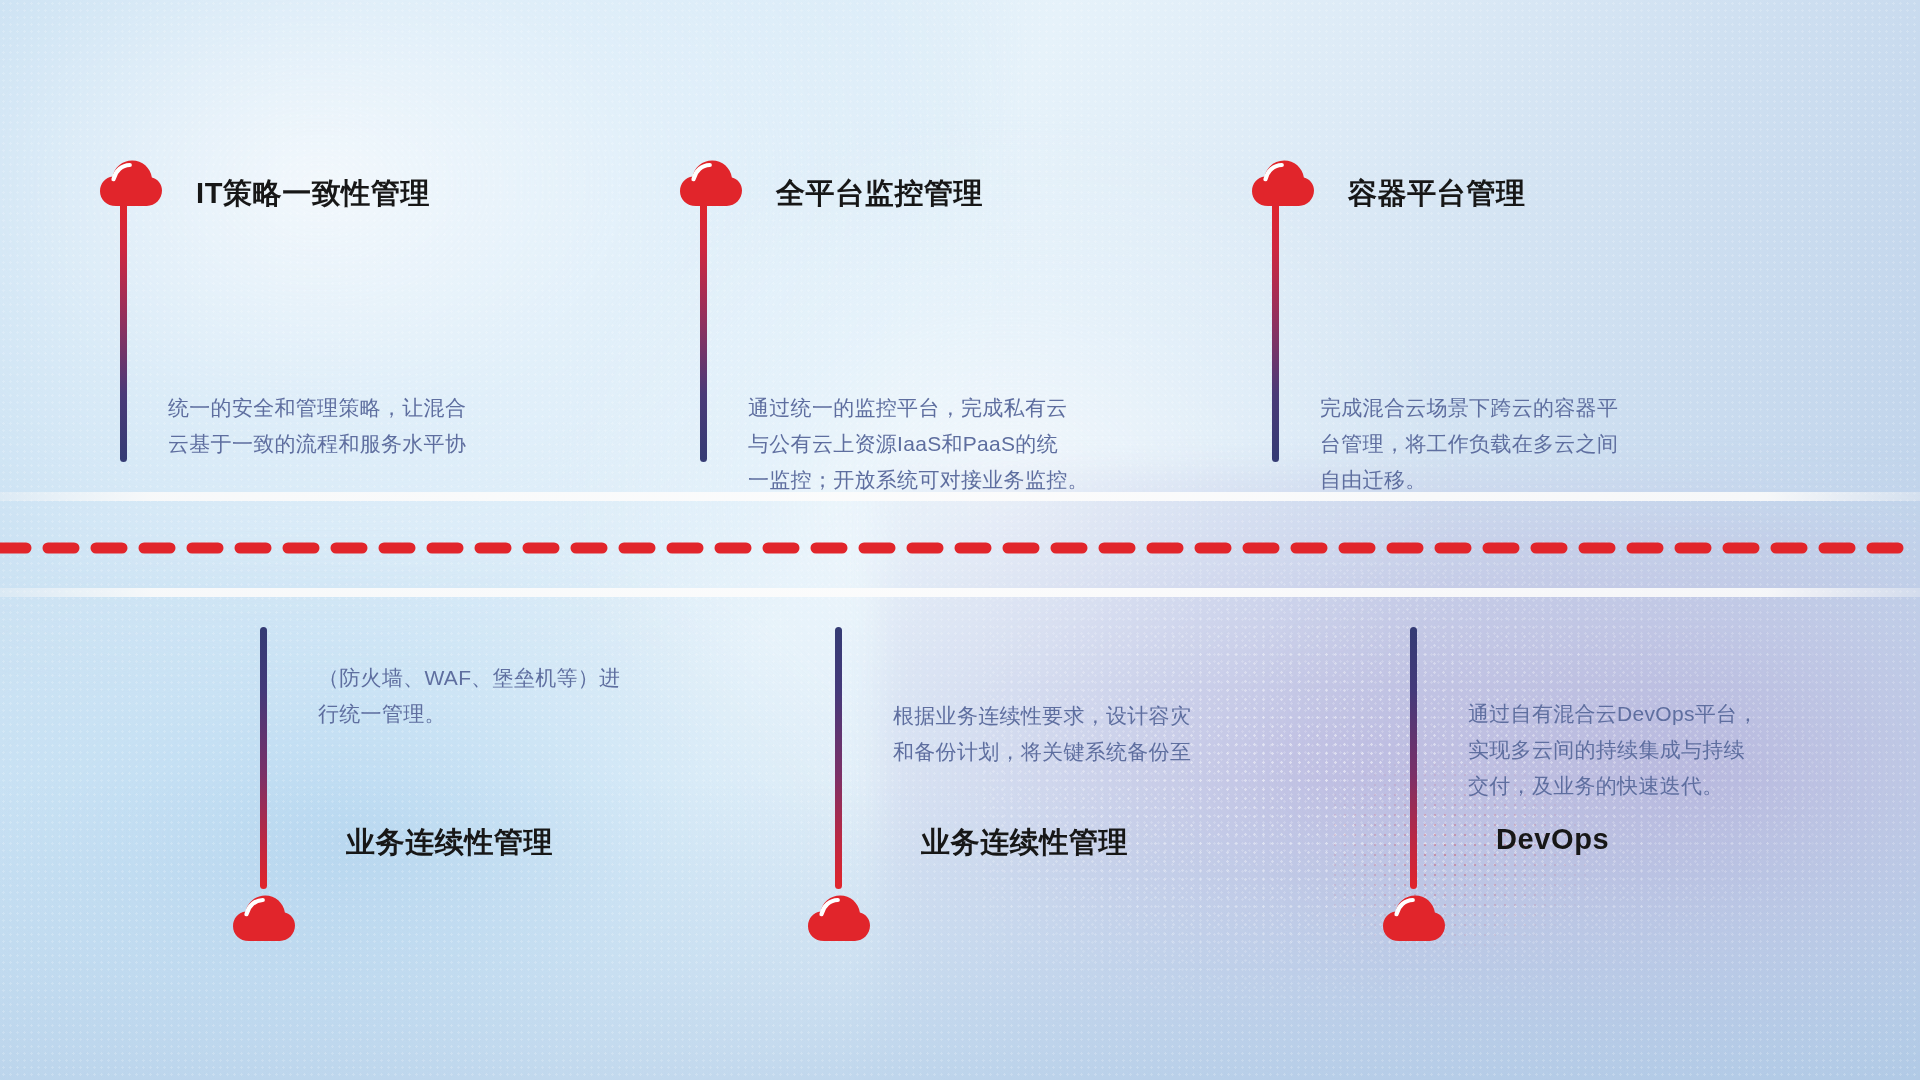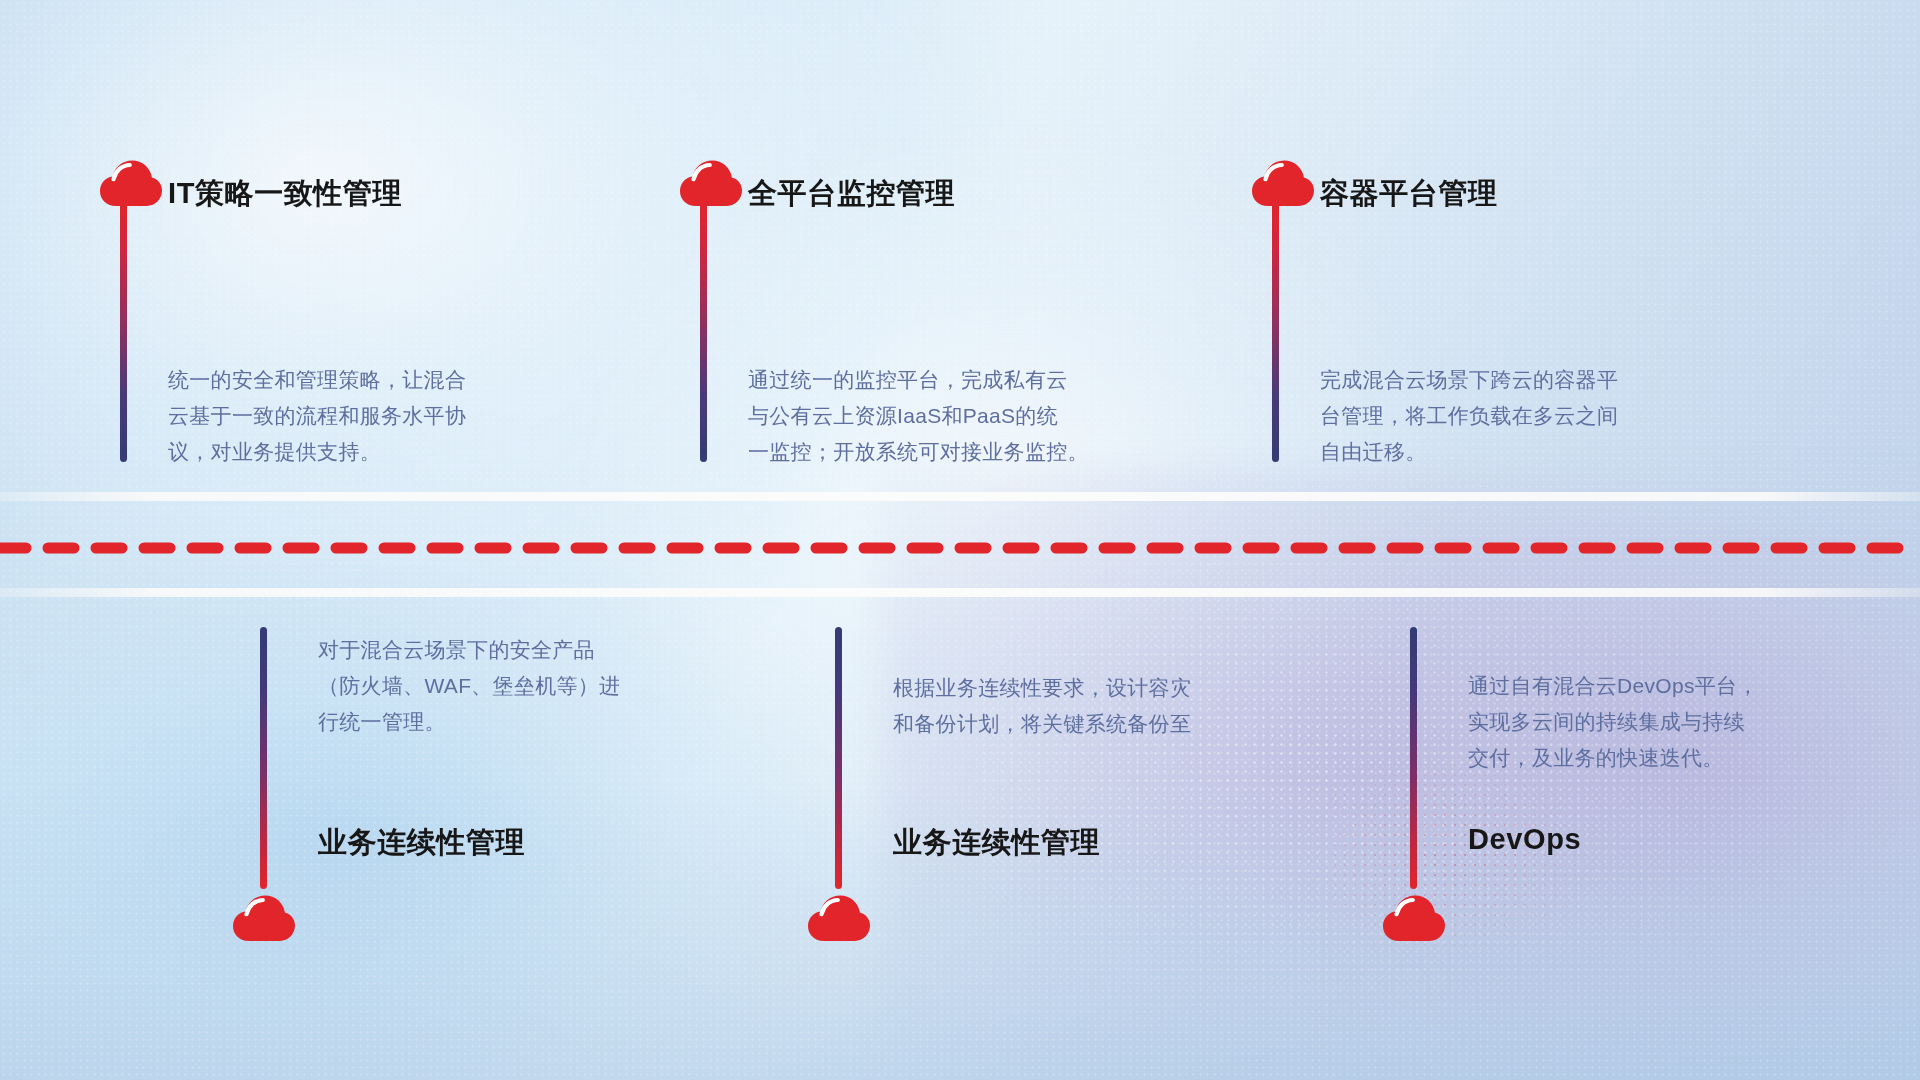--- a/index.html
+++ b/index.html
@@ -172,28 +172,30 @@
   }
   .cloud-icon svg { display: block; width: 62px; height: 48px; }
 
   .heading {
     position: absolute;
     font-size: 29px;
     font-weight: bold;
     color: #171717;
     letter-spacing: 0.6px;
     white-space: nowrap;
+    margin-left: 28px;
   }
   .body-text {
     position: absolute;
     font-size: 21px;
     line-height: 36px;
     color: #5e6e9f;
     letter-spacing: 0.3px;
     width: 352px;
+    margin-top: 28px;
   }
   .body-text .ln { display: block; white-space: nowrap; }
 </style>
 </head>
 <body>
 
 <div id="stage">
 
   <div class="bg-base"></div>
   <div class="bg-glow-a"></div>
@@ -219,21 +221,20 @@
       <svg viewBox="0 0 62 48" xmlns="http://www.w3.org/2000/svg">
         <path d="M16 46 C6.5 46 0 39.6 0 31.2 C0 23.6 5.4 17.4 12.6 16.6 C14.4 7.1 22.6 0.5 32.2 0.5 C42.2 0.5 50.6 7.8 51.9 17.6 C57.8 19.1 62 24.3 62 30.6 C62 39.1 55.2 46 46.8 46 Z" fill="#E1252B"></path>
         <path d="M13.5 19.2 C15.6 10.6 22.0 5.2 29.8 5.0" fill="none" stroke="#FFFFFF" stroke-width="4.2" stroke-linecap="round"></path>
       </svg>
     </div>
     <div class="stem stem-top" style="left:20px; top:200px; height:262px;"></div>
     <div class="heading" style="left:68px; top:174px;">IT策略一致性管理</div>
     <div class="body-text" style="left:68px; top:362px;">
       <span class="ln">统一的安全和管理策略，让混合</span>
       <span class="ln">云基于一致的流程和服务水平协</span>
-      <span class="ln">议，对业务提供支持。</span>
     </div>
   </div>
 
   <div class="col" style="left:680px; top:0;">
     <div class="cloud-icon" style="left:0px; top:160px;">
       <svg viewBox="0 0 62 48" xmlns="http://www.w3.org/2000/svg">
         <path d="M16 46 C6.5 46 0 39.6 0 31.2 C0 23.6 5.4 17.4 12.6 16.6 C14.4 7.1 22.6 0.5 32.2 0.5 C42.2 0.5 50.6 7.8 51.9 17.6 C57.8 19.1 62 24.3 62 30.6 C62 39.1 55.2 46 46.8 46 Z" fill="#E1252B"></path>
         <path d="M13.5 19.2 C15.6 10.6 22.0 5.2 29.8 5.0" fill="none" stroke="#FFFFFF" stroke-width="4.2" stroke-linecap="round"></path>
       </svg>
     </div>
@@ -258,21 +259,20 @@
     <div class="body-text" style="left:68px; top:362px;">
       <span class="ln">完成混合云场景下跨云的容器平</span>
       <span class="ln">台管理，将工作负载在多云之间</span>
       <span class="ln">自由迁移。</span>
     </div>
   </div>
 
   <div class="col" style="left:250px; top:0;">
     <div class="stem stem-bottom" style="left:10px; top:627px; height:262px;"></div>
     <div class="body-text" style="left:68px; top:632px;">
-      <span class="ln">对于混合云场景下的安全产品</span>
       <span class="ln">（防火墙、WAF、堡垒机等）进</span>
       <span class="ln">行统一管理。</span>
     </div>
     <div class="heading" style="left:68px; top:823px;">业务连续性管理</div>
     <div class="cloud-icon" style="left:-17px; top:895px;">
       <svg viewBox="0 0 62 48" xmlns="http://www.w3.org/2000/svg">
         <path d="M16 46 C6.5 46 0 39.6 0 31.2 C0 23.6 5.4 17.4 12.6 16.6 C14.4 7.1 22.6 0.5 32.2 0.5 C42.2 0.5 50.6 7.8 51.9 17.6 C57.8 19.1 62 24.3 62 30.6 C62 39.1 55.2 46 46.8 46 Z" fill="#E1252B"></path>
         <path d="M13.5 19.2 C15.6 10.6 22.0 5.2 29.8 5.0" fill="none" stroke="#FFFFFF" stroke-width="4.2" stroke-linecap="round"></path>
       </svg>
     </div>

